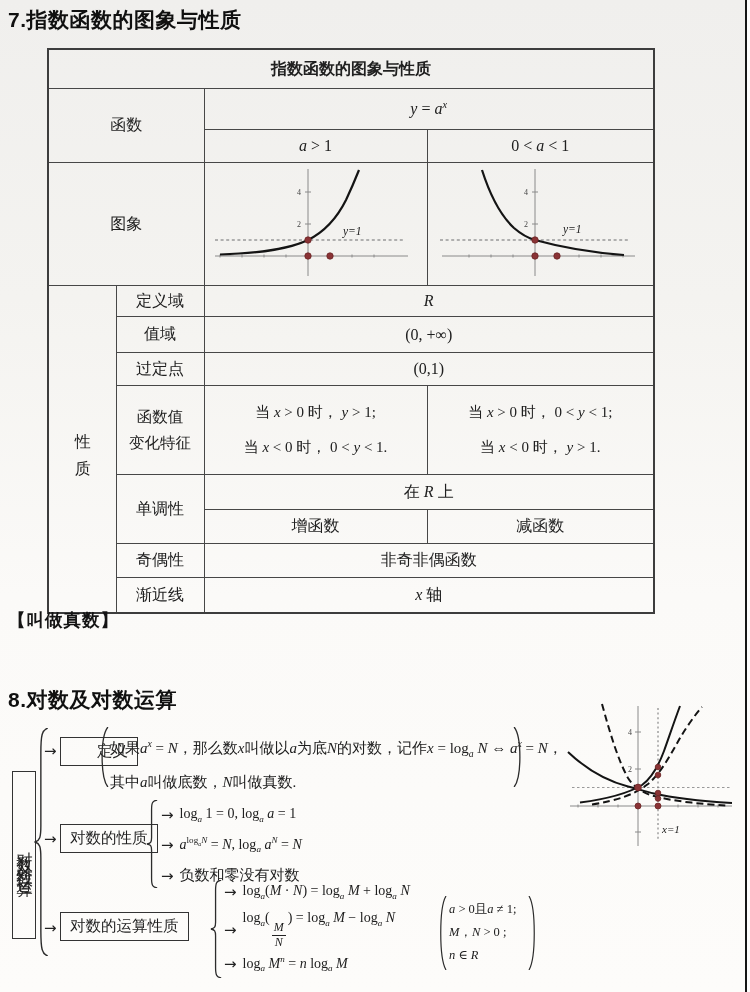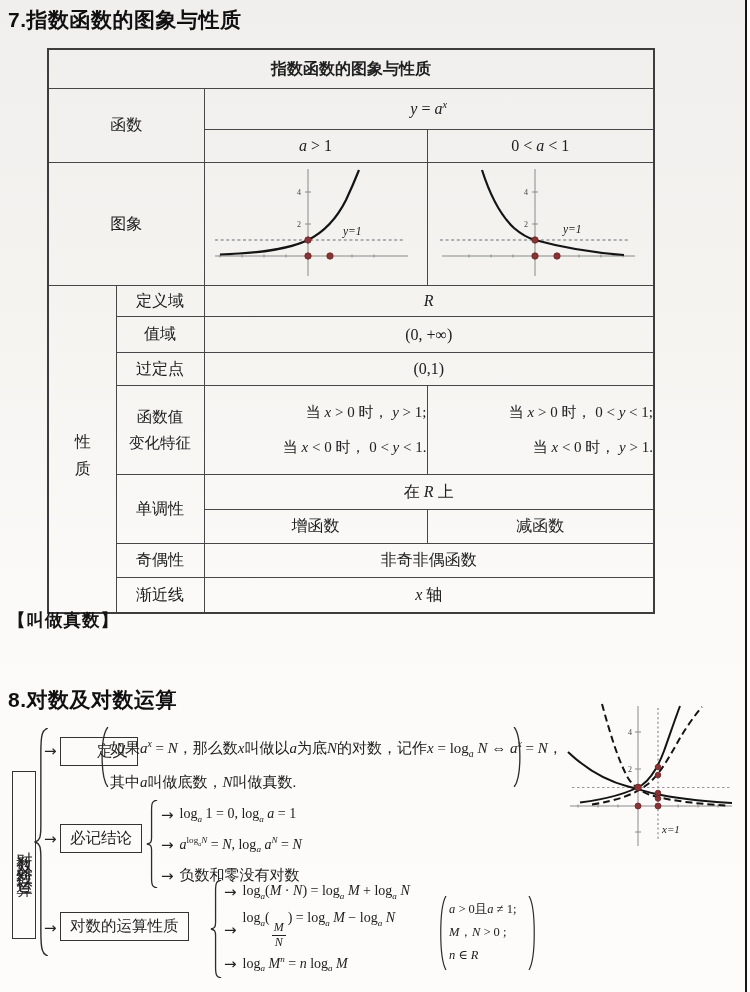--- a/index.html
+++ b/index.html
@@ -12,21 +12,21 @@
   sup,sub{font-size:0.65em;}
   
   .h-big{font-family:"Liberation Sans","DejaVu Sans",sans-serif;font-weight:bold;font-size:21px;color:#101010;letter-spacing:0.5px;}
   
   table.extab{position:absolute;left:47px;top:48px;width:606px;border-collapse:collapse;table-layout:fixed;}
   table.extab td{border:1.5px solid #474747;text-align:center;vertical-align:middle;
                  font-size:16px;padding:0;color:#202020;}
   table.extab{border:2px solid #3d3d3d;}
   .cell-hdr{font-weight:bold;font-size:16.5px;}
   .formula{font-size:17px;}
-  .two-line{display:flex;flex-direction:column;justify-content:space-evenly;height:86px;font-size:15px;text-align:right;}
+  .two-line{display:flex;flex-direction:column;justify-content:space-evenly;height:86px;font-size:15px;}
   .vlabel{display:flex;flex-direction:column;align-items:center;justify-content:center;gap:26px;}
   .lbl2{line-height:26px;font-size:15.5px;}
   .gcell{height:120px;vertical-align:middle;}
   
   .conc-tag{font-size:17.5px;font-weight:bold;color:#141414;letter-spacing:1px;}
   .conc-text{font-size:15.5px;white-space:nowrap;color:#242424;}
   
   .mapbox{border:1.5px solid #333;background:transparent;color:#1e1e1e;}
   .rootbox{width:22px;height:162px;display:flex;align-items:center;justify-content:center;
            writing-mode:vertical-rl;text-orientation:upright;letter-spacing:5px;font-size:16.5px;padding:2px 0;}
@@ -198,21 +198,21 @@
   </svg>
   <div class="abs deftext" style="left:110px;top:729px;">
     <div>如果<i>a</i><sup><i>x</i></sup> = <i>N</i>，那么数<i>x</i>叫做以<i>a</i>为底<i>N</i>的对数，记作<i>x</i> = log<sub><i>a</i></sub> <i>N</i> ⇔ <i>a</i><sup><i>x</i></sup> = <i>N</i>，</div>
     <div>其中<i>a</i>叫做底数，<i>N</i>叫做真数.</div>
   </div>
   <svg class="abs" style="left:513px;top:727px;" width="11" height="60" viewBox="0 0 10 100" preserveAspectRatio="none">
     <path d="M 1 0 C 8 16 8 84 1 100" fill="none" stroke="#2c2c2c" stroke-width="1.3" vector-effect="non-scaling-stroke"></path>
   </svg>
 
   <span class="abs arrow" style="left:44px;top:830px;">→</span>
-  <div class="abs mapbox nodebox" style="left:60px;top:824px;">必记结论</div>
+  <div class="abs mapbox nodebox" style="left:60px;top:824px;">对数的性质</div>
   <svg class="abs" style="left:146px;top:800px;" width="13" height="88" viewBox="0 0 14 100" preserveAspectRatio="none">
     <path d="M 12 0 C 7 1 6 3 6 11 L 6 43 C 6 48 5 49.3 1 50 C 5 50.7 6 52 6 57 L 6 89 C 6 97 7 99 12 100" fill="none" stroke="#2c2c2c" stroke-width="1.3" vector-effect="non-scaling-stroke"></path>
   </svg>
   <div class="abs fline" style="left:161px;top:806px;">
     <span class="arrow">→</span>
     <span>log<sub><i>a</i></sub> 1 = 0, log<sub><i>a</i></sub> <i>a</i> = 1</span>
   </div>
   <div class="abs fline" style="left:161px;top:835px;">
     <span class="arrow">→</span>
     <span><i>a</i><sup>log<sub><i>a</i></sub><i>N</i></sup> = <i>N</i>, log<sub><i>a</i></sub> <i>a</i><sup><i>N</i></sup> = <i>N</i></span>

